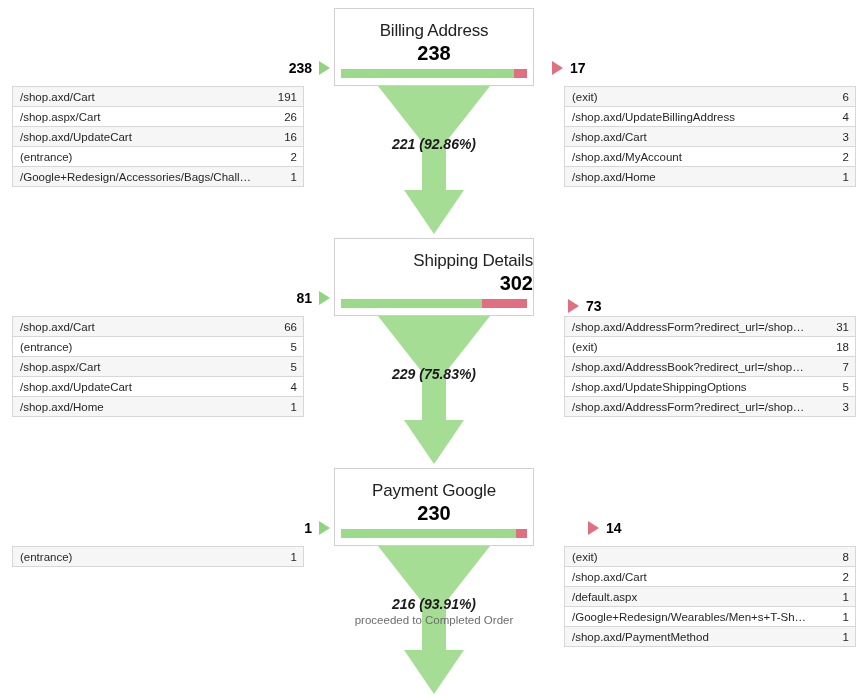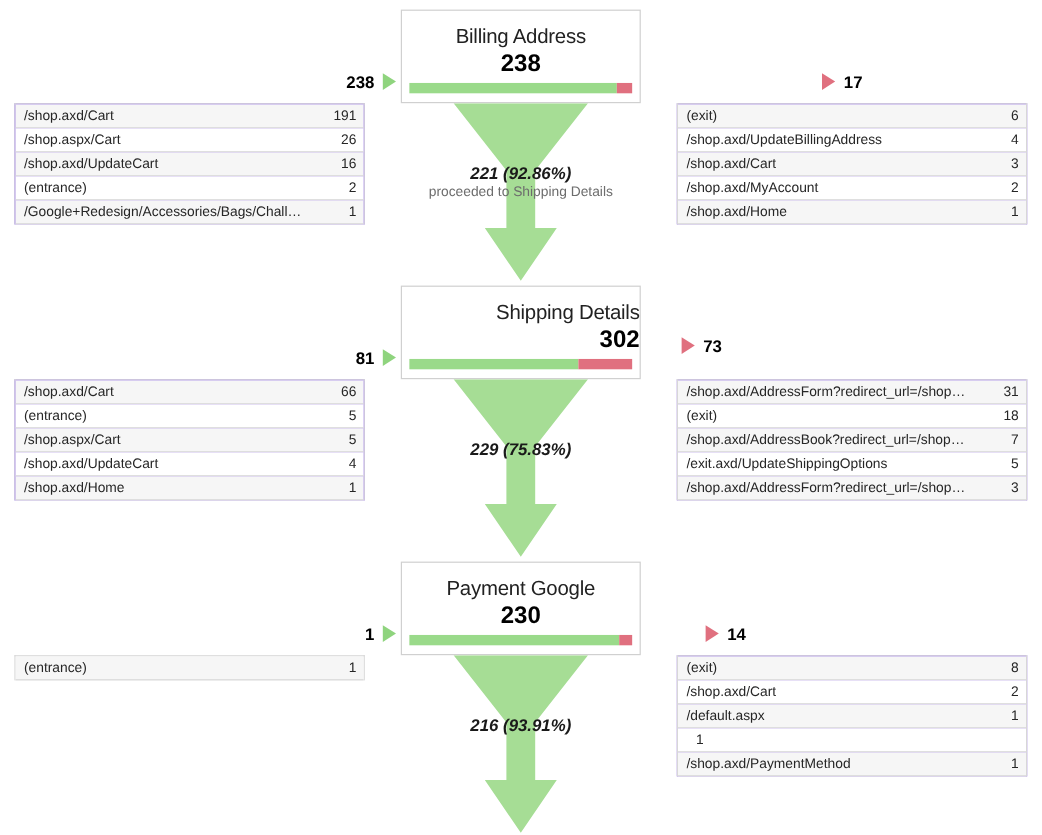--- a/index.html
+++ b/index.html
@@ -116,21 +116,21 @@
     border-bottom: 7px solid transparent;
   }
   .tri-green { border-left: 11px solid #8fd47e; margin-left: 7px; }
   .tri-red   { border-left: 11px solid #e0707f; margin-right: 7px; }
 
   
   .dtable {
     position: absolute;
     border: 1px solid #d7d7d7;
     border-bottom: none;
-    background: #8b5cf6;
+    background: #c4b5fd;
     box-sizing: border-box;
   }
   .dtable.left  { left: 12px;  width: 292px; }
   .dtable.right { left: 564px; width: 292px; }
 
   .drow {
     display: flex;
     align-items: center;
     height: 20px;
     border-bottom: 1px solid #d7d7d7;
@@ -168,27 +168,26 @@
           <div class="bar-red" style="width: 7.14%;"></div>
         </div>
       </div>
       <div class="funnel-shape" style="top: 86px;">
         <svg width="200" height="152" viewBox="0 0 200 152">
           <path d="M 44 0 L 156 0 L 112 56 L 112 104 L 130 104 L 100 148 L 70 104 L 88 104 L 88 56 Z" fill="#a6dd95"></path>
         </svg>
       </div>
       <div class="flow-caption" style="top: 136px;">
         <div class="flow-main">221 (92.86%)</div>
-        <div class="flow-sub">proceeded to Shipping Details</div>
       </div>
       <div class="side-total left" style="top: 60px;">
         <span>238</span>
         <span class="tri tri-green"></span>
       </div>
-      <div class="side-total right" style="top: 60px; justify-content: center;">
+      <div class="side-total right" style="top: 60px;">
         <span class="tri tri-red"></span>
         <span>17</span>
       </div>
       <div class="dtable left" style="top: 86px;">
         <div class="drow">
           <div class="dlabel">/shop.axd/Cart</div>
           <div class="dvalue">191</div>
         </div>
         <div class="drow">
           <div class="dlabel">/shop.aspx/Cart</div>
@@ -244,21 +243,21 @@
           <path d="M 44 0 L 156 0 L 112 56 L 112 104 L 130 104 L 100 148 L 70 104 L 88 104 L 88 56 Z" fill="#a6dd95"></path>
         </svg>
       </div>
       <div class="flow-caption" style="top: 366px;">
         <div class="flow-main">229 (75.83%)</div>
       </div>
       <div class="side-total left" style="top: 290px;">
         <span>81</span>
         <span class="tri tri-green"></span>
       </div>
-      <div class="side-total right" style="top: 280px; padding-left: 16px;">
+      <div class="side-total right" style="top: 298px; padding-left: 16px;">
         <span class="tri tri-red"></span>
         <span>73</span>
       </div>
       <div class="dtable left" style="top: 316px;">
         <div class="drow">
           <div class="dlabel">/shop.axd/Cart</div>
           <div class="dvalue">66</div>
         </div>
         <div class="drow">
           <div class="dlabel">(entrance)</div>
@@ -284,21 +283,21 @@
         </div>
         <div class="drow">
           <div class="dlabel">(exit)</div>
           <div class="dvalue">18</div>
         </div>
         <div class="drow">
           <div class="dlabel">/shop.axd/AddressBook?redirect_url=/shop…</div>
           <div class="dvalue">7</div>
         </div>
         <div class="drow">
-          <div class="dlabel">/exit.axd/UpdateShippingOptions</div>
+          <div class="dlabel">/shop.axd/UpdateShippingOptions</div>
           <div class="dvalue">5</div>
         </div>
         <div class="drow">
           <div class="dlabel">/shop.axd/AddressForm?redirect_url=/shop…</div>
           <div class="dvalue">3</div>
         </div>
       </div>
     </div>
     <div class="stage" style="top: 0px;">
       <div class="step-box" style="top: 468px;">
@@ -309,20 +308,21 @@
           <div class="bar-red" style="width: 6.09%;"></div>
         </div>
       </div>
       <div class="funnel-shape" style="top: 546px;">
         <svg width="200" height="152" viewBox="0 0 200 152">
           <path d="M 44 0 L 156 0 L 112 56 L 112 104 L 130 104 L 100 148 L 70 104 L 88 104 L 88 56 Z" fill="#a6dd95"></path>
         </svg>
       </div>
       <div class="flow-caption" style="top: 596px;">
         <div class="flow-main">216 (93.91%)</div>
+        <div class="flow-sub">proceeded to Completed Order</div>
       </div>
       <div class="side-total left" style="top: 520px;">
         <span>1</span>
         <span class="tri tri-green"></span>
       </div>
       <div class="side-total right" style="top: 520px; padding-left: 36px;">
         <span class="tri tri-red"></span>
         <span>14</span>
       </div>
       <div class="dtable left" style="top: 546px;">
@@ -338,20 +338,21 @@
         </div>
         <div class="drow">
           <div class="dlabel">/shop.axd/Cart</div>
           <div class="dvalue">2</div>
         </div>
         <div class="drow">
           <div class="dlabel">/default.aspx</div>
           <div class="dvalue">1</div>
         </div>
         <div class="drow">
+          <div class="dlabel">/Google+Redesign/Wearables/Men+s+T-Sh…</div>
           <div class="dvalue">1</div>
         </div>
         <div class="drow">
           <div class="dlabel">/shop.axd/PaymentMethod</div>
           <div class="dvalue">1</div>
         </div>
       </div>
     </div>
   </div>
 

